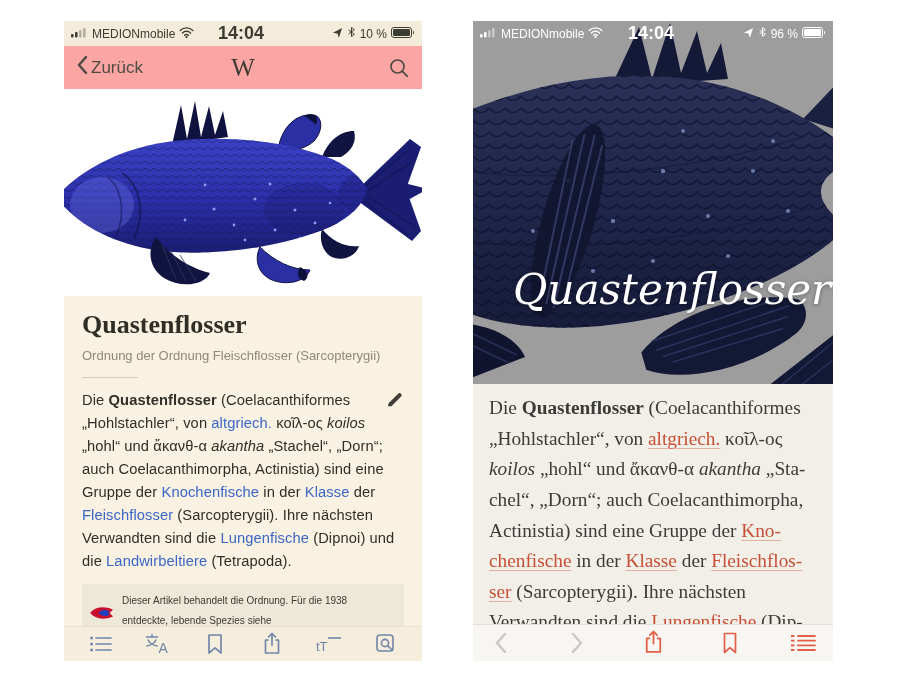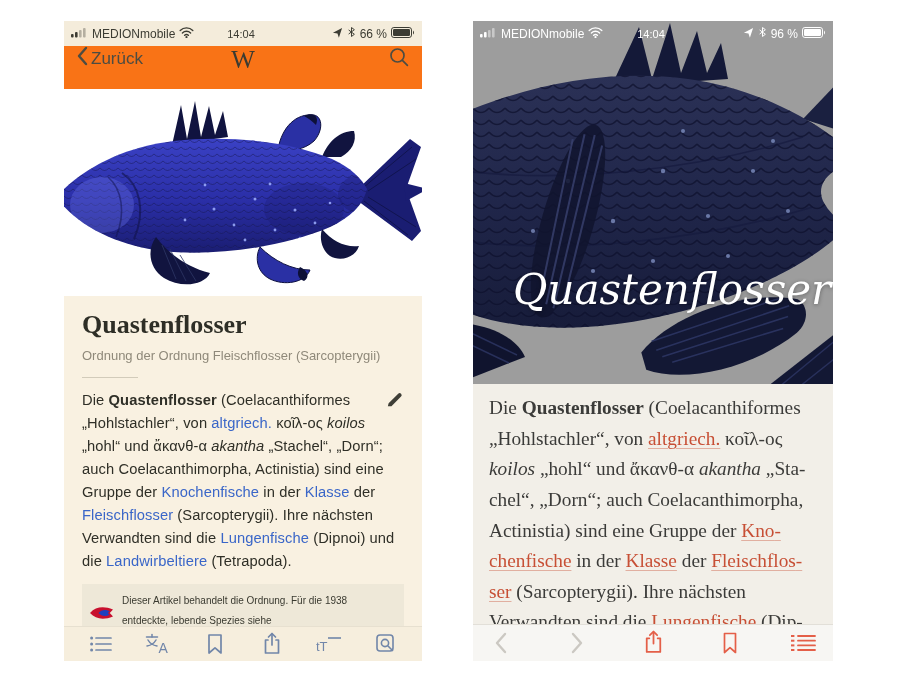--- a/index.html
+++ b/index.html
@@ -4,22 +4,22 @@
 <style>
   html,body{margin:0;padding:0;background:#fff;}
   .canvas{position:relative;width:868px;height:688px;background:#ffffff;overflow:hidden;
           font-family:"Liberation Sans",sans-serif;}
   .phone{position:absolute;top:21px;height:640px;overflow:hidden;}
   
   .lphone{left:64px;width:358px;background:#f9f1e1;display:flex;flex-direction:column;}
   .l-status{height:25px;background:#f4ecdb;display:flex;align-items:center;justify-content:space-between;
             padding:0 7px;font-size:12px;color:#3c3c33;position:relative;}
   .sb-group{display:flex;align-items:center;gap:4px;}
-  .sb-time{position:absolute;left:0;right:4px;text-align:center;font-weight:400;font-size:11px;}
-  .l-nav{height:43px;background:#f97316;display:flex;align-items:flex-start;position:relative;padding:0 12px;gap:48px;}
+  .sb-time{position:absolute;left:0;right:4px;text-align:center;font-weight:700;font-size:18px;}
+  .l-nav{height:43px;background:#fca5a5;display:flex;align-items:center;position:relative;padding:0 12px;gap:48px;}
   .l-back{display:flex;align-items:center;gap:3px;color:#4c4c42;font-size:17px;cursor:pointer;}
   .l-logo{position:absolute;left:0;right:0;text-align:center;font-family:"Liberation Serif",serif;
           font-size:25px;color:#3b3b32;}
   .l-search{margin-left:auto;display:flex;align-items:center;}
   .l-image{height:207px;background:#ffffff;overflow:hidden;}
   .l-content{flex:1;padding:10px 18px 0 18px;overflow:hidden;position:relative;}
   .l-title{font-family:"Liberation Serif",serif;font-size:26px;font-weight:700;color:#2e2e26;margin:4px 0 0 0;}
   .l-subtitle{font-size:13px;color:#8f897a;margin-top:7px;line-height:17px;}
   .l-divider{width:56px;height:1px;background:#d2cbba;margin-top:13px;}
   .l-para-wrap{position:relative;margin-top:11px;}
@@ -91,21 +91,21 @@
         <span>
           <svg width="11" height="11" viewBox="0 0 12 12">
               <path d="M11 1 L1 6.4 L6 7.2 L7.5 11.6 Z" fill="#3c3c33"></path>
             </svg>
         </span>
         <span>
           <svg width="9" height="12" viewBox="0 0 11 13">
               <path d="M5.5 1 L5.5 12 L9 9.3 L2 4 M5.5 1 L9 3.7 L2 9" fill="none" stroke="#3c3c33" stroke-width="1.2" stroke-linejoin="round"></path>
             </svg>
         </span>
-        <span>66 %</span>
+        <span>10 %</span>
         <span>
           <svg width="24" height="11" viewBox="0 0 24 11">
               <rect x="0.5" y="0.5" width="20" height="10" rx="2.4" fill="none" stroke="#3c3c33"></rect>
               <rect x="2" y="2" width="17" height="7" rx="1.2" fill="#3c3c33"></rect>
               <path d="M22 3.4 q2 2.1 0 4.2 Z" fill="#3c3c33"></path>
             </svg>
         </span>
       </span>
     </div>
 

